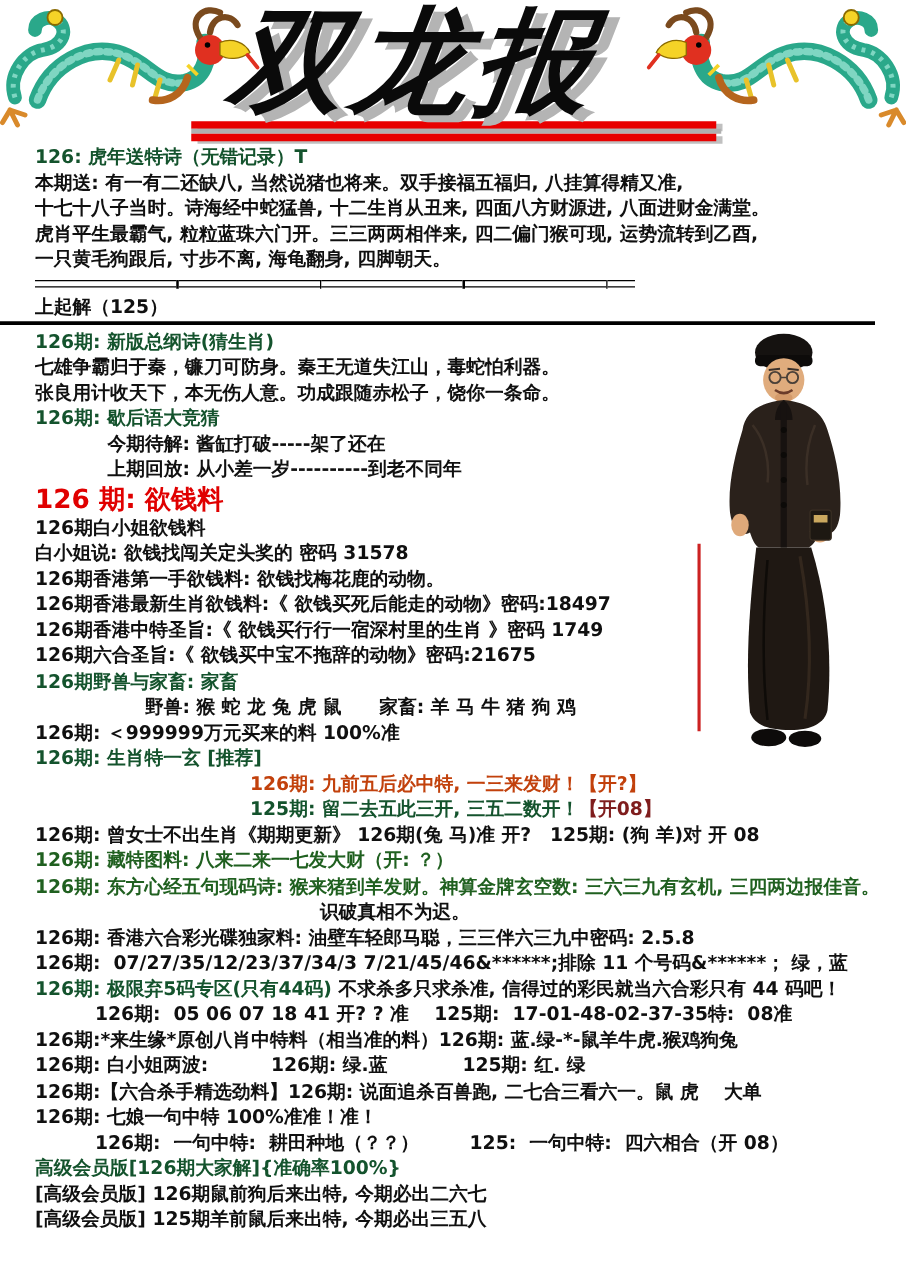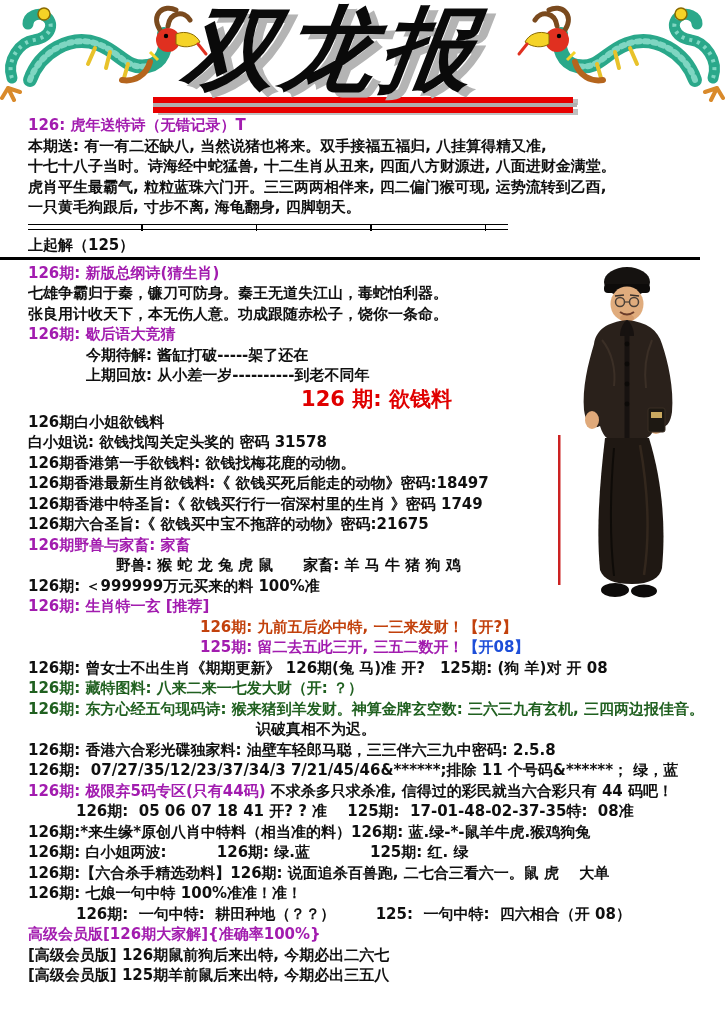--- a/index.html
+++ b/index.html
@@ -24,25 +24,25 @@
     transform:skewX(-8deg);
     text-shadow:9px 5px 0 #b4b4b4;
     white-space:nowrap;z-index:3;
   }
   .red-rule{position:absolute;left:153px;top:97px;width:420px;z-index:2;}
   .red-rule .bar{height:6px;background:#e80000;box-shadow:5px 2px 0 #c0c0c0;}
   .red-rule .gap{height:4px;background:#b0b0b0;margin-right:-4px;}
   
   .content{position:relative;padding-left:28px;padding-top:3px;}
   .ln{font-size:15px;line-height:20.5px;white-space:pre;overflow:hidden;}
-  .red{color:#a21caf;}
+  .red{color:#14532d;}
   .blue{color:#c2410c;}
-  .navy{color:#1d4ed8;}
+  .navy{color:#7f1d1d;}
   .green{color:#206020;}
-  .big-red{font-size:21px;line-height:26px;color:#e00000;text-align:center;}
+  .big-red{font-size:21px;line-height:26px;color:#e00000;}
   .ind{padding-left:58px;}
   .ind2{padding-left:88px;}
   .ctr{padding-left:172px;}
   .ctr2{padding-left:228px;}
   .ind-num{padding-left:48px;}
   
   .eq-divider{display:flex;align-items:stretch;width:480px;height:7px;margin:6px 0 4px 0;}
   .eq-divider .seg{border-top:1.5px solid #000;border-bottom:1.5px solid #000;height:4px;flex:1;}
   .eq-divider .tick{width:1.5px;background:#000;height:7px;}
   .black-rule{height:2.5px;background:#000;width:700px;margin:2px 0 3px -28px;margin-left:0;}

